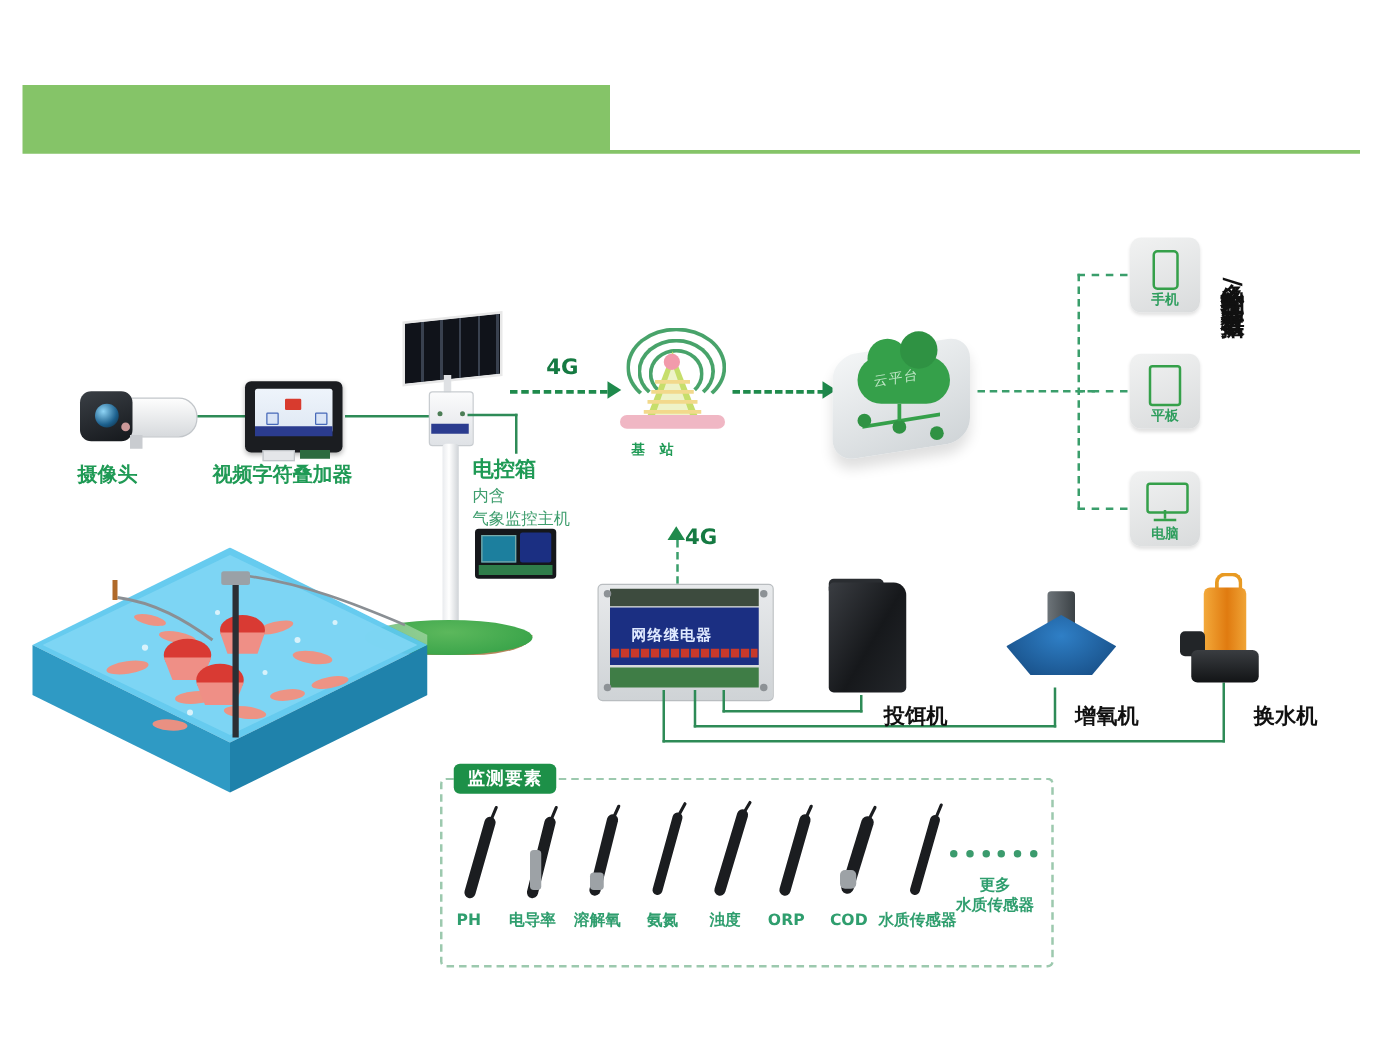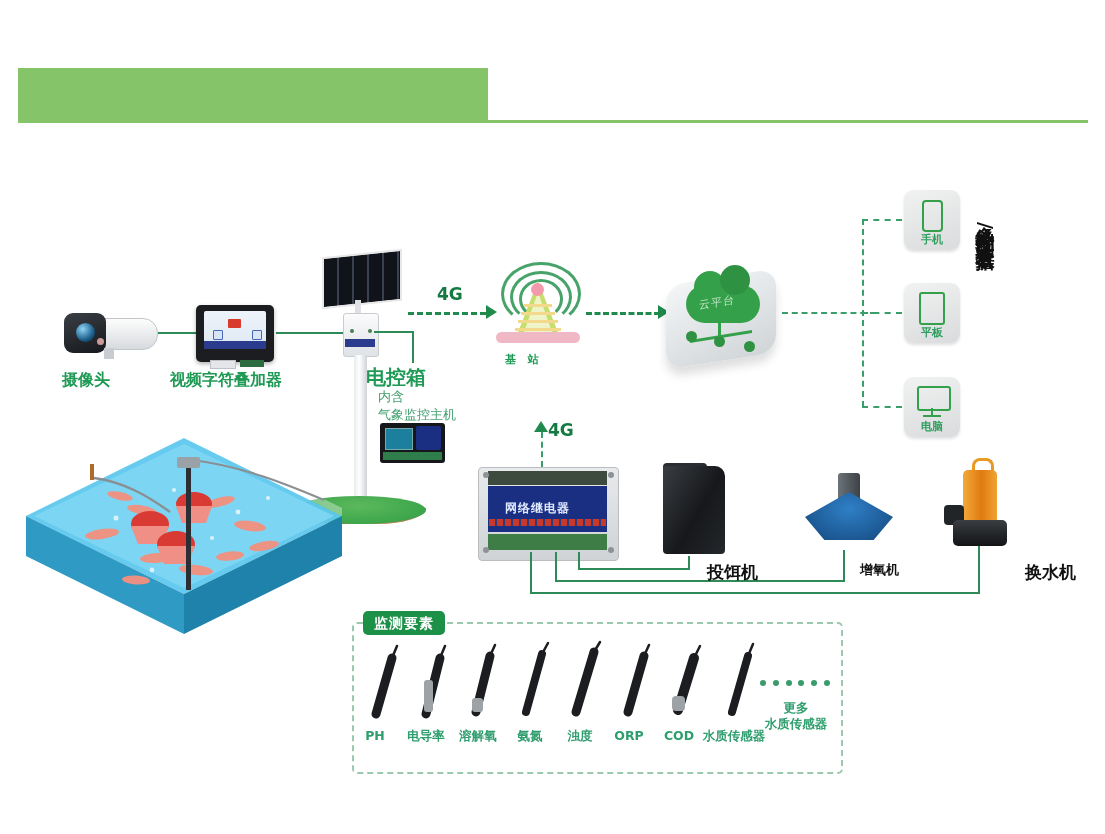--- a/index.html
+++ b/index.html
@@ -176,21 +176,21 @@
     <div class="ctl-dot" style="left:368px;top:329px;"></div>
     <div class="ctl-strip"></div>
   </div>
   <div class="mast"></div>
   <div class="soil"></div>
   <div class="grass"></div>
 
   <div class="g-line" style="left:374px;top:331px;width:40px;height:2px;"></div>
   <div class="g-line" style="left:412px;top:331px;width:2px;height:32px;"></div>
 
-  <div class="lbl" style="left:366px;top:364px;font-size:20px;">电控箱</div>
+  <div class="lbl" style="left:378px;top:364px;font-size:17px;">电控箱</div>
   <div class="lbl sm" style="left:378px;top:388px;">内含</div>
   <div class="lbl sm" style="left:378px;top:406px;">气象监控主机</div>
 
   <div>
     <div class="wx-host"></div>
     <div class="wx-scr"></div>
     <div class="wx-blue"></div>
     <div class="wx-grn"></div>
   </div>
 
@@ -326,29 +326,29 @@
   <div>
     <div class="feeder-top"></div>
     <div class="feeder"></div>
   </div>
   <div class="lbl" style="left:707px;top:561px;font-size:17px;color:#111;">投饵机</div>
 
   <div>
     <div class="aer-motor"></div>
     <div class="aerator"></div>
   </div>
-  <div class="lbl" style="left:860px;top:561px;font-size:13px;color:#111;">增氧机</div>
+  <div class="lbl" style="left:860px;top:561px;font-size:17px;color:#111;">增氧机</div>
 
   <div>
     <div class="pump-hook"></div>
     <div class="pump-body"></div>
     <div class="pump-pipe"></div>
     <div class="pump-base"></div>
   </div>
-  <div class="lbl" style="left:1003px;top:561px;font-size:17px;color:#111;margin-left:22px;">换水机</div>
+  <div class="lbl" style="left:1003px;top:561px;font-size:17px;color:#111;">换水机</div>
 
   <div class="sp"></div>
   <div class="sp-badge">监测要素</div>
 
   <svg style="position:absolute;left:352px;top:640px;" width="420" height="90">
     <g stroke="#1b1d20" stroke-linecap="round" fill="none">
       <line x1="24" y1="74" x2="40" y2="18" stroke-width="9"></line>
         <line x1="40" y1="18" x2="45" y2="6" stroke-width="2.5"></line>
       <line x1="74" y1="74" x2="88" y2="18" stroke-width="9"></line>
         <line x1="88" y1="18" x2="93" y2="6" stroke-width="2.5"></line>

